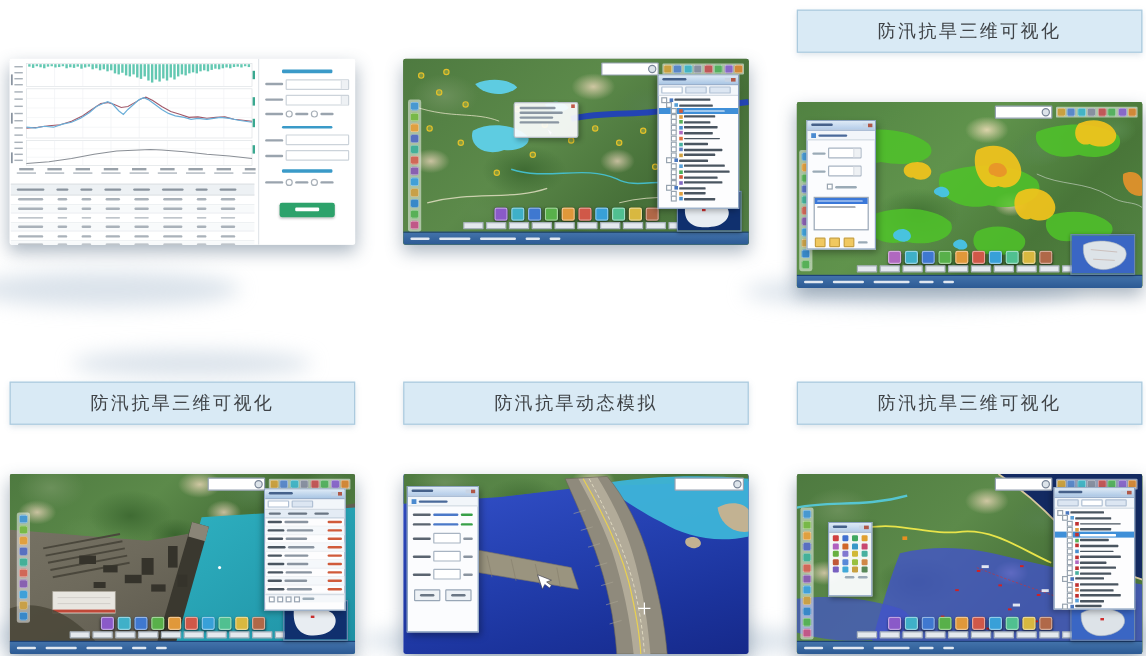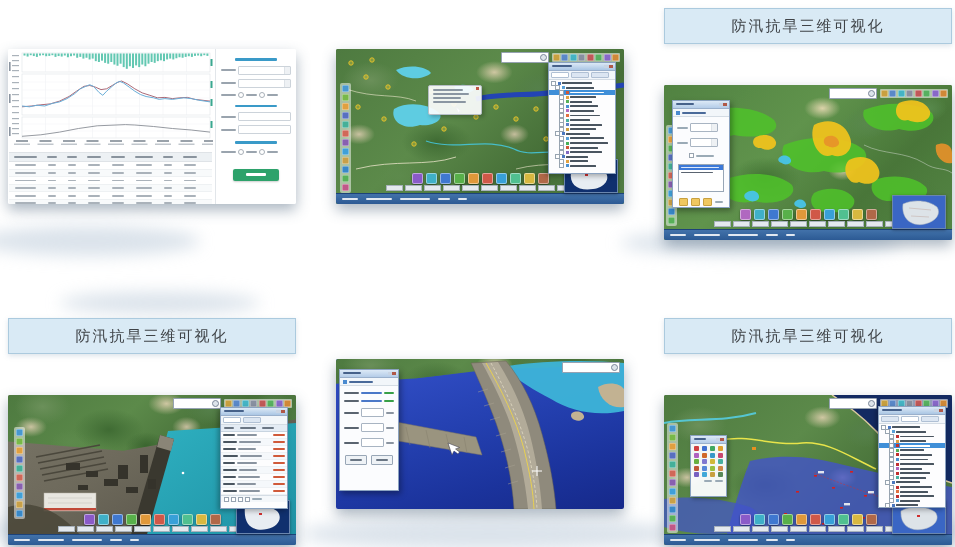--- a/index.html
+++ b/index.html
@@ -1014,20 +1014,21 @@
       </div>
     <svg class="ov" viewBox="0 0 52 32">
       <rect width="52" height="32" fill="#10306e"></rect>
       <path d="M8,6 C18,2 32,4 40,10 C46,16 42,26 30,28 C16,31 6,24 8,6 Z" fill="#e8edf2"></path>
       <rect x="22" y="12" width="3" height="2" fill="#d03030"></rect>
     </svg>
   </div>
 </div>
 
 <div class="cell row2" id="c4">
+  <div class="banner">防汛抗旱动态模拟</div>
   <div class="shot">
     <div class="p5base"></div>
     <div class="terrain p5terr"></div>
     <svg class="art" viewBox="0 0 288 150">
       <path d="M165,8 C200,2 250,0 288,4 L288,52 C260,58 235,52 215,40 C195,30 178,18 165,8 Z" fill="#3db4d8" opacity=".95"></path>
       <path d="M262,28 C272,22 284,24 288,30 L288,48 C276,50 264,42 262,28 Z" fill="#c2b292"></path>
       <path d="M236,54 C241,51 247,53 248,57 C249,61 242,63 239,61 C235,60 234,56 236,54 Z" fill="#c2b292"></path>
       <path d="M135,4 L170,2 C185,20 198,45 206,75 C213,100 218,125 220,150 L178,150 C176,120 170,92 160,64 C152,42 143,22 135,4 Z" fill="#8f8a7c" stroke="#6a6557" stroke-width=".5"></path>
       <path d="M146,4 L162,3 C175,24 187,48 194,76 C200,100 204,124 206,150 L192,150 C189,120 183,92 174,64 C166,42 156,22 146,4 Z" fill="#b2ab99"></path>
       <path d="M150,4 C165,30 180,60 188,90 C194,115 197,132 198,150" stroke="#e8d050" stroke-width="1" fill="none"></path>

